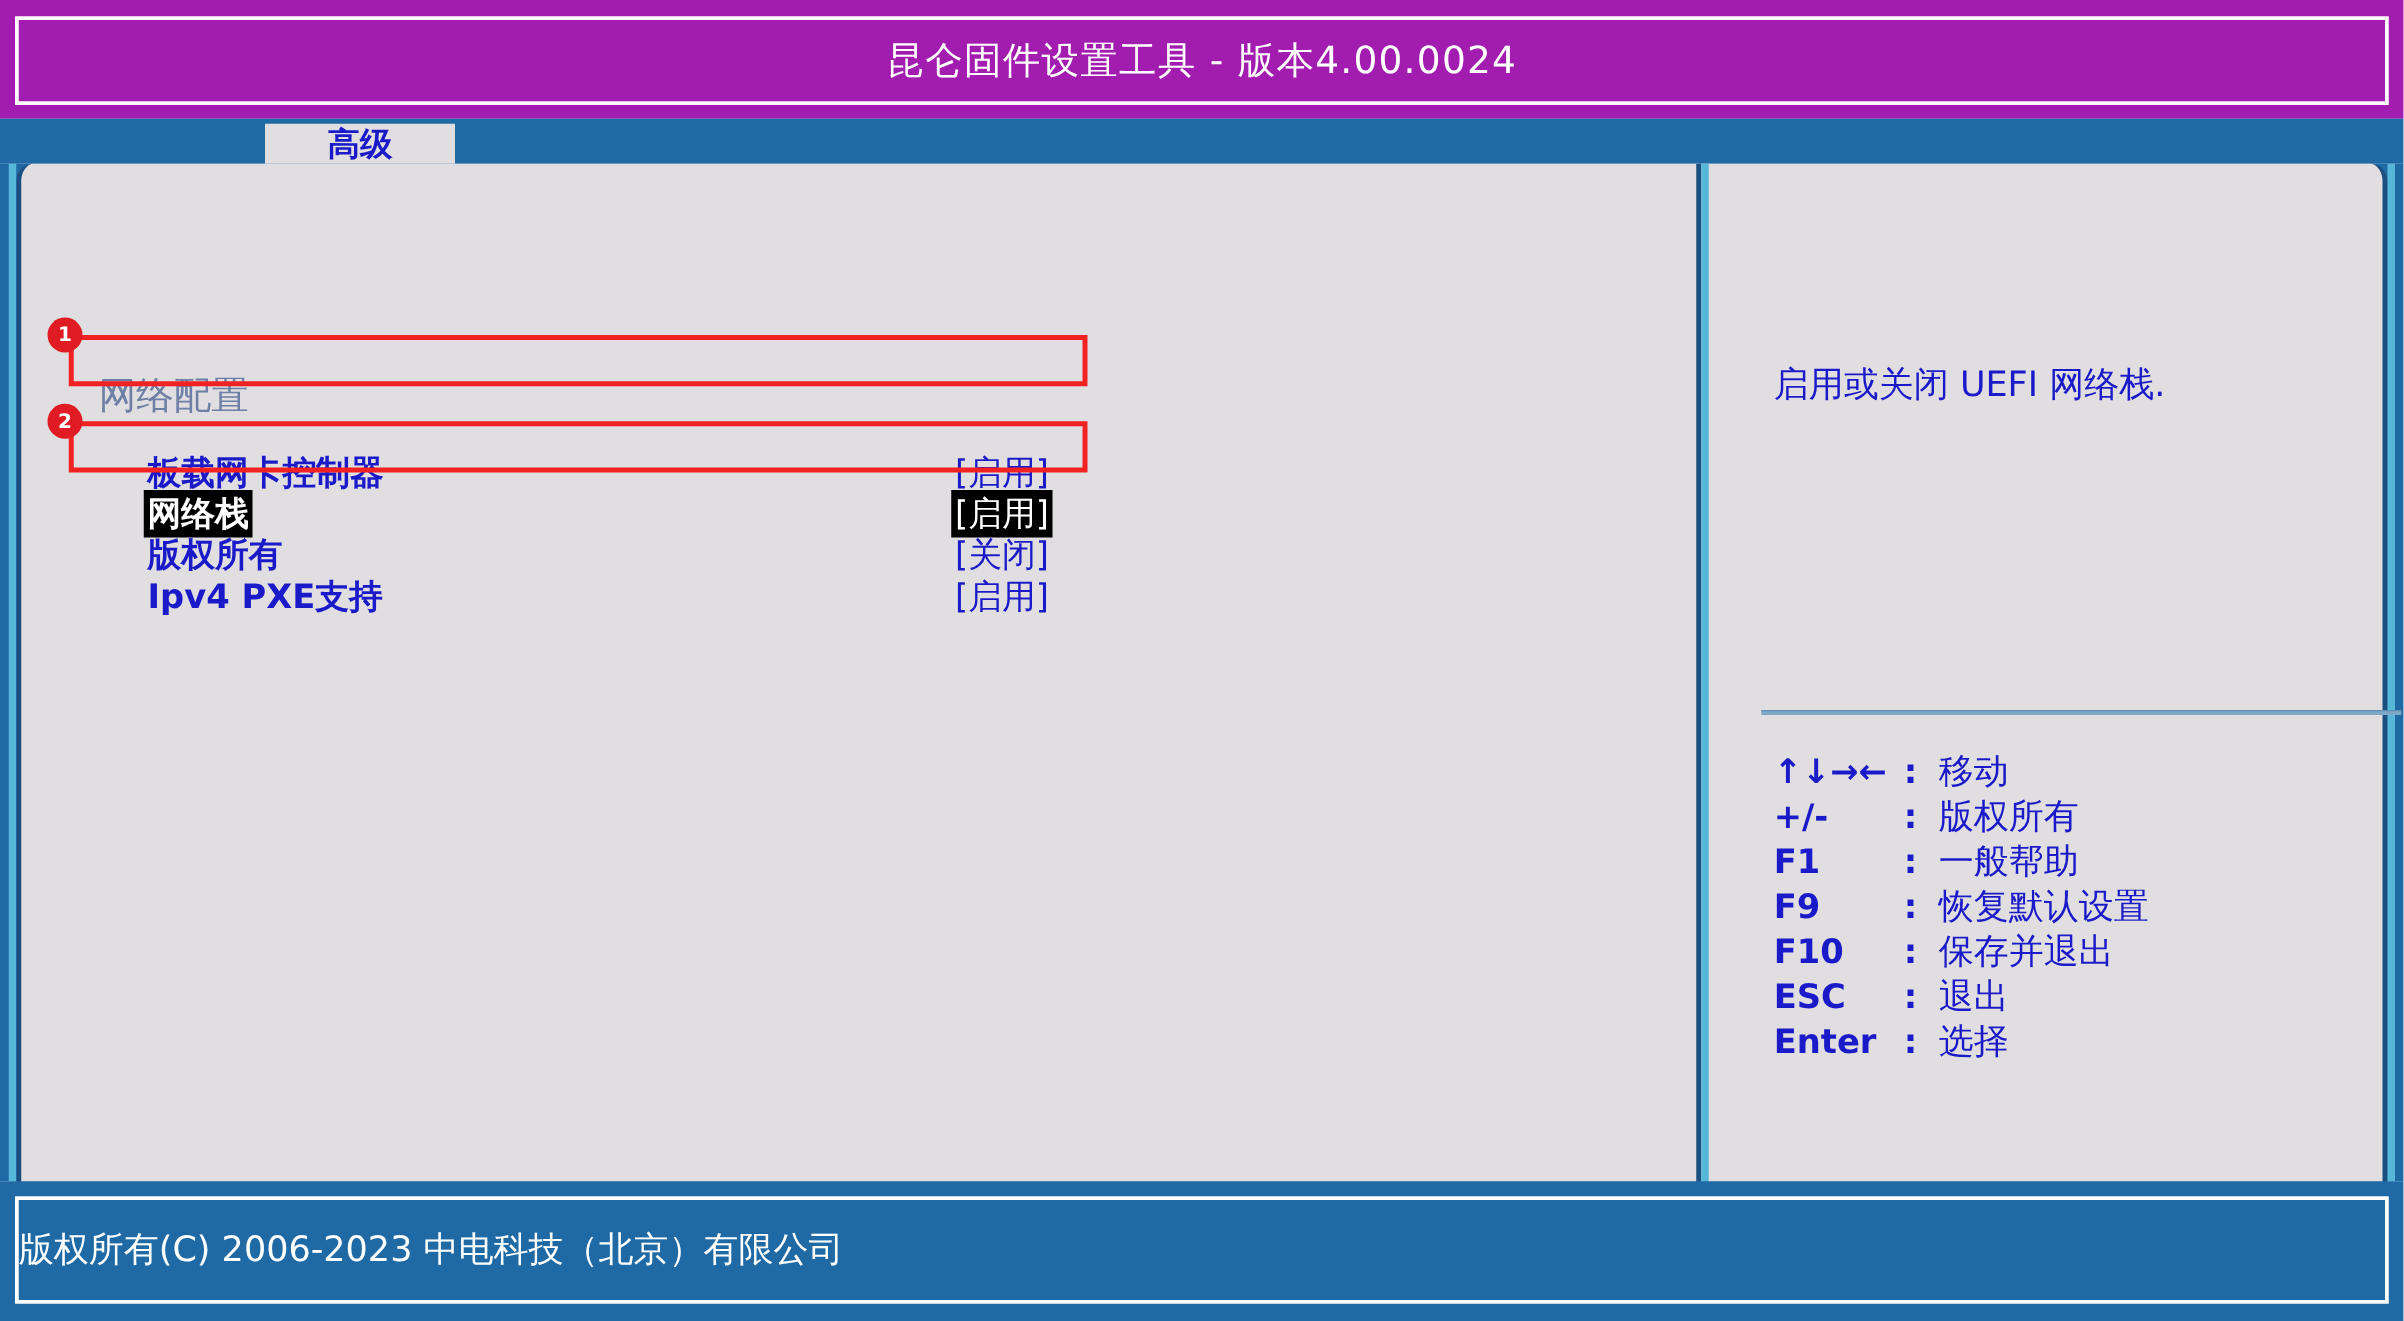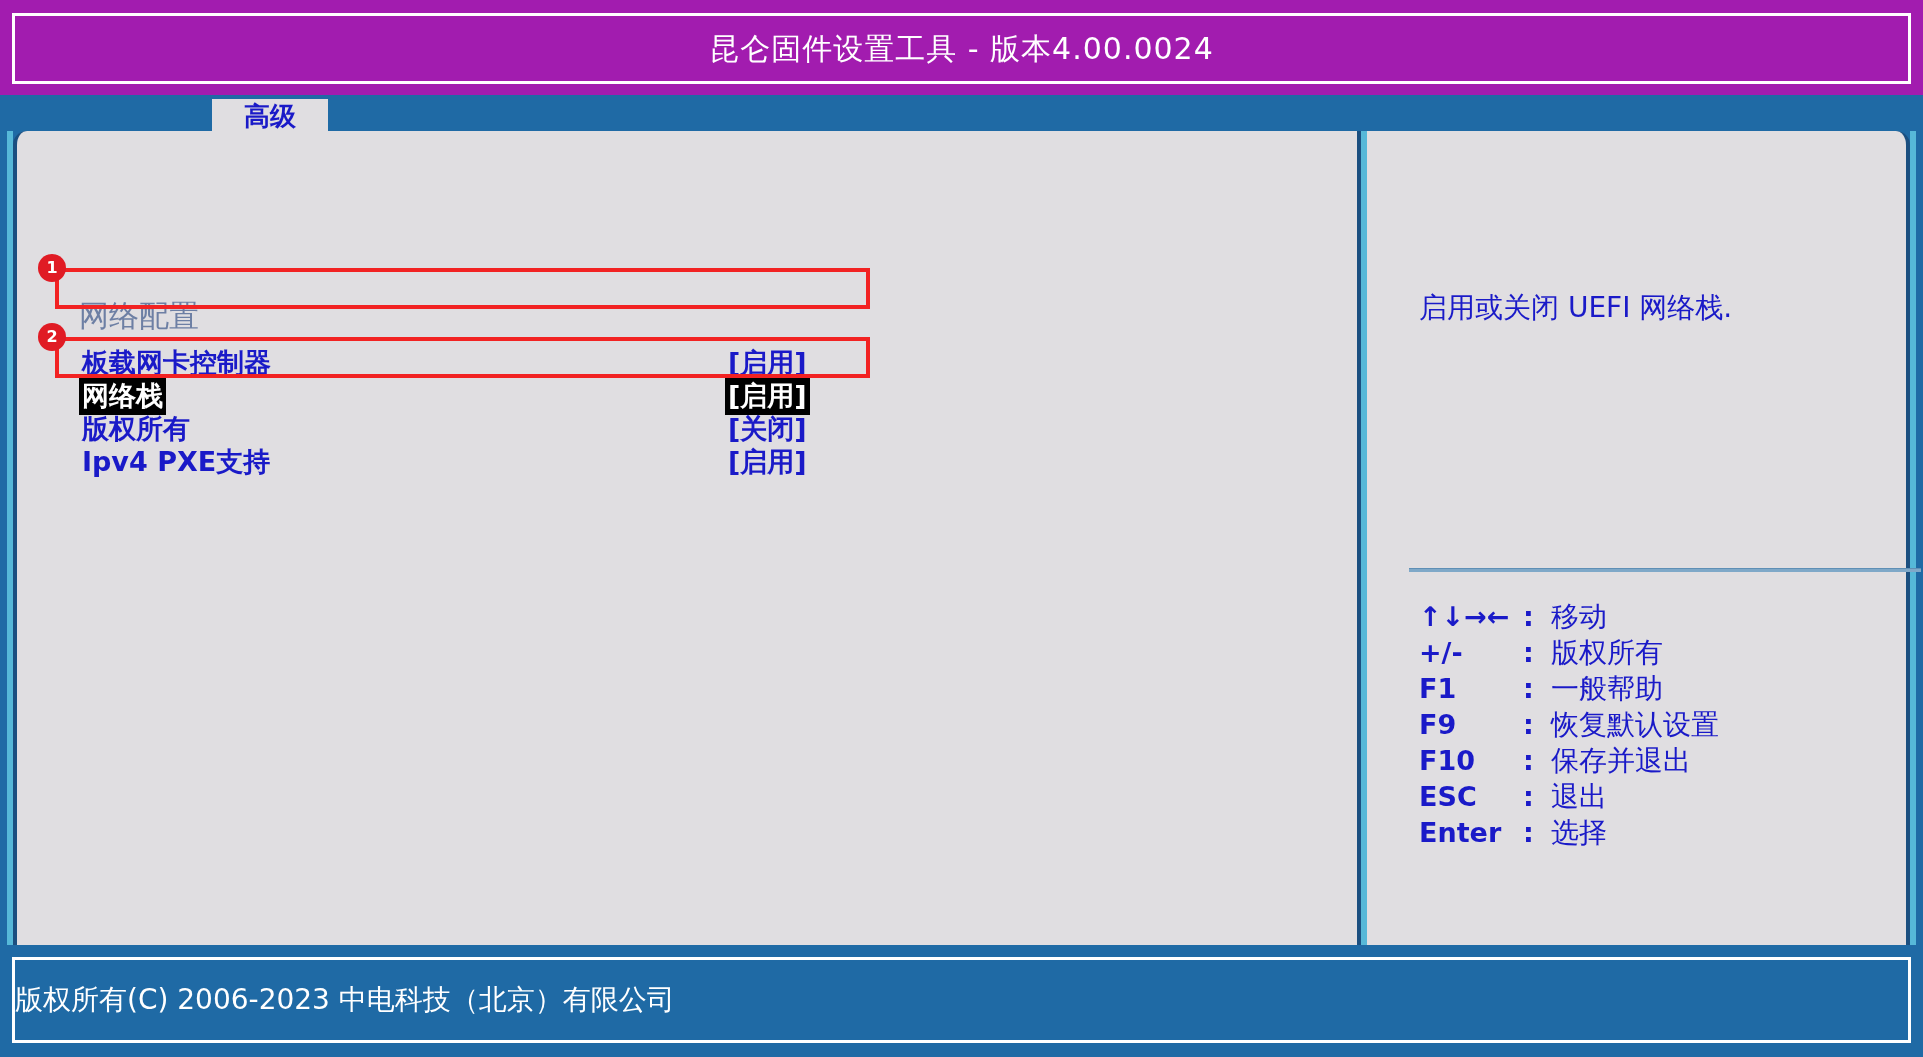--- a/index.html
+++ b/index.html
@@ -45,21 +45,21 @@
   
   .tabstrip {
     position: absolute;
     left: 0; top: 95px;
     width: 1923px; height: 36px;
     background: #1f6aa5;
   }
   .tab {
     position: absolute;
     left: 212px; top: 4px;
-    width: 116px; height: 36px;
+    width: 152px; height: 36px;
     background: #e0dee1;
     color: #1a1ac8;
     font-size: 26px;
     font-weight: bold;
     text-align: center;
     line-height: 34px;
     box-sizing: border-box;
   }
 
   
@@ -97,43 +97,44 @@
   }
   .section-title {
     position: absolute;
     left: 62px; top: 165px;
     color: #6d7fa4;
     font-size: 30px;
     white-space: nowrap;
   }
   .menu-list {
     position: absolute;
-    left: 0; top: 213px;
+    left: 0; top: 228px;
     width: 100%;
+    padding-left: 36px;
   }
   .menu-row {
     position: relative;
     height: 33px;
     margin: 0;
   }
   .menu-label {
     position: absolute;
     left: 62px; top: 0;
     color: #1a1ac8;
     font-size: 27px;
     font-weight: bold;
     white-space: nowrap;
     padding: 1px 3px;
   }
   .menu-value {
     position: absolute;
     left: 708px; top: 0;
     color: #1a1ac8;
     font-size: 27px;
-    font-weight: bold;
+    font-weight: normal;
     white-space: nowrap;
     padding: 1px 3px;
     text-align: center;
   }
   .menu-row.selected .menu-label,
   .menu-row.selected .menu-value {
     background: #000000;
     color: #ffffff;
   }
 

